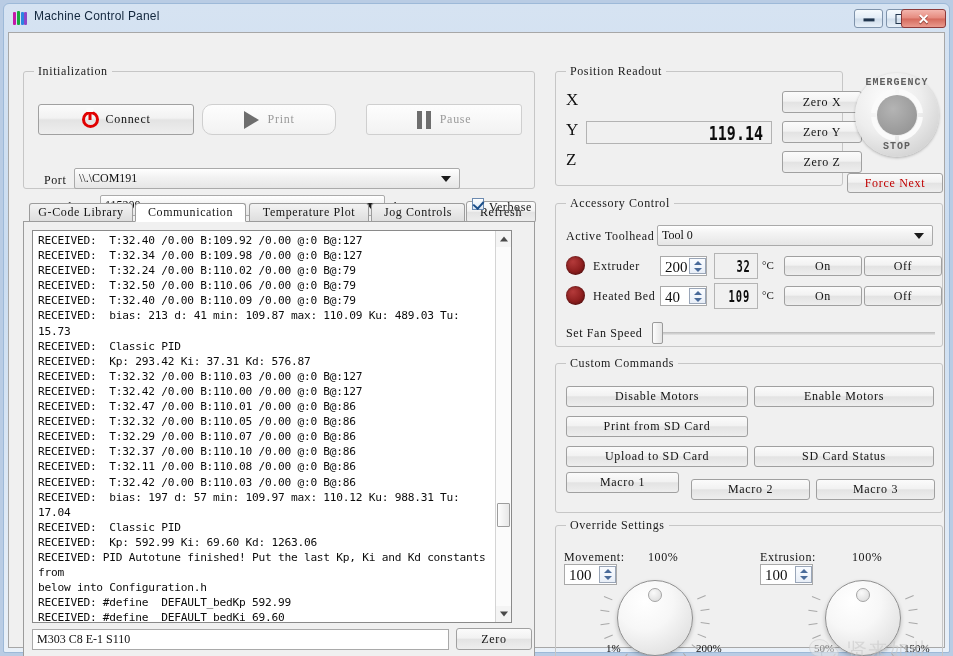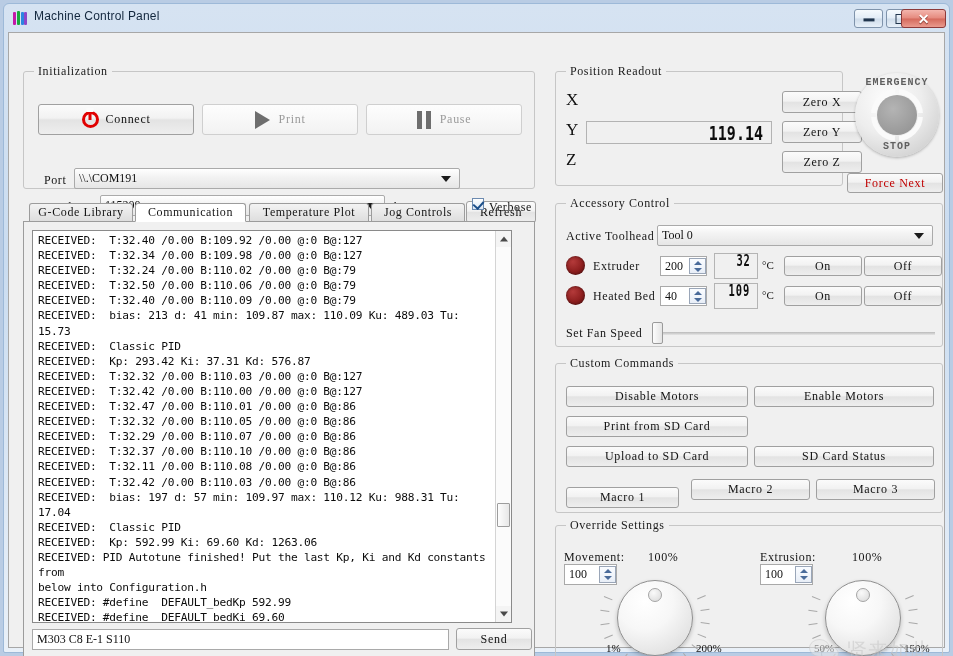--- a/index.html
+++ b/index.html
@@ -86,21 +86,21 @@
   .txtin{
     border:1px solid #a9a9a9;box-sizing:border-box;background:#fff;
     font-family:"Liberation Serif",serif;font-size:12px;color:#0f0f0f;
     display:flex;align-items:center;padding-left:4px;cursor:text;
   }
   .lbl{position:absolute;font-family:"Liberation Serif",serif;font-size:12px;color:#141414;letter-spacing:.6px;white-space:nowrap;}
   .lcd{
     border:1px solid #b4b4b4;box-sizing:border-box;
     background:#f0f0f0;
     font-family:"DejaVu Sans Mono",monospace;
-    display:flex;align-items:flex-start;justify-content:flex-end;
+    display:flex;align-items:center;justify-content:flex-end;
     padding-right:6px;color:#0d0d0d;
   }
   .seg{
     font-family:"DejaVu Sans Mono", monospace;
     letter-spacing:1px;
     font-weight:bold;
     transform:scaleY(1.45) scaleX(0.95);
     transform-origin:center;
   }
   .spin{
@@ -114,21 +114,21 @@
     content:"";position:absolute;left:50%;top:50%;transform:translate(-50%,-50%);
     width:0;height:0;border-left:4px solid transparent;border-right:4px solid transparent;
   }
   .spin div:first-child:after{border-bottom:4px solid #4a6b9a;}
   .spin div:last-child:after{border-top:4px solid #4a6b9a;}
 
   
   #grp-init{left:14px;top:38px;width:512px;height:118px;}
   .initbtn{position:absolute;top:32px;height:31px;}
   #b-connect{left:14px;width:156px;}
-  #b-print{left:178px;width:156px;}
+  #b-print{left:178px;width:134px;border-radius:10px;}
   #b-pause{left:342px;width:156px;}
   .pwr-icon{width:17px;height:17px;border-radius:50%;position:relative;margin-right:7px;
     border:3px solid #e00000;box-sizing:border-box;}
   .pwr-icon:before{content:"";position:absolute;left:50%;top:-4px;transform:translateX(-50%);
     width:3px;height:10px;background:#e00000;}
   .pwr-icon:after{content:"";position:absolute;left:50%;top:-6px;transform:translateX(-50%);
     width:7px;height:4px;background:#fbfbfb;}
   .play-icon{width:0;height:0;border-left:15px solid #6e6e6e;border-top:9px solid transparent;border-bottom:9px solid transparent;margin-right:9px;}
   .pause-icon{margin-right:9px;display:flex;gap:4px;}
   .pause-icon b{display:block;width:5px;height:18px;background:#6e6e6e;}
@@ -218,21 +218,21 @@
   #estop .word-bot{bottom:5px;}
   #b-forcenext{position:absolute;left:838px;top:140px;width:96px;height:20px;color:#c00000;}
 
   #grp-acc{left:546px;top:170px;width:388px;height:144px;}
   #lbl-toolhead{left:10px;top:25px;}
   #cmb-toolhead{position:absolute;left:101px;top:21px;width:276px;height:21px;}
   .led{position:absolute;left:10px;width:19px;height:19px;border-radius:50%;
     background:radial-gradient(circle at 36% 30%, #b43a3a 0%, #8e1f1f 55%, #5e1010 100%);
     box-shadow:inset 0 0 3px rgba(0,0,0,.5);}
   .tempin{position:absolute;width:47px;height:20px;border:1px solid #a9a9a9;background:#fff;box-sizing:border-box;}
-  .tempin .v{position:absolute;left:4px;top:2px;font-family:"Liberation Serif",serif;font-size:12px;color:#101010;}
+  .tempin .v{position:absolute;left:4px;top:2px;font-family:"Liberation Serif",serif;font-size:15px;color:#101010;}
   .lcdbox{position:absolute;width:44px;height:26px;}
   .degc{position:absolute;font-family:"Liberation Serif",serif;font-size:11px;color:#111;}
   .onoff{position:absolute;width:78px;height:20px;}
   #lbl-fan{left:10px;top:122px;}
   #fanslider{position:absolute;left:97px;top:128px;width:282px;height:3px;
     background:linear-gradient(to bottom,#b9b9b9,#e6e6e6);cursor:pointer;}
   #fanthumb{position:absolute;left:96px;top:118px;width:11px;height:22px;
     border:1px solid #9a9a9a;border-radius:2px;background:linear-gradient(to right,#fcfcfc,#e4e4e4);box-sizing:border-box;cursor:pointer;}
 
   #grp-cmd{left:546px;top:330px;width:388px;height:150px;}
@@ -359,21 +359,21 @@
 SENT: M105</div>
           <div id="logscroll">
             <div class="sbtn up"></div>
             <div id="sthumb"></div>
             <div class="sbtn down"></div>
           </div>
         </div>
         <div class="txtin" id="cmdinput">
           <span>M303 C8 E-1 S110</span>
         </div>
-        <div class="btn" id="b-send">Send</div>
+        <div class="btn" id="b-send">Zero</div>
       </div>
     </div>
 
     <div class="group" id="grp-pos">
       <div class="gtitle">Position Readout</div>
 
       <div class="axis" style="top:18px">X</div>
       <div class="btn zerobtn" style="top:19px">Zero X</div>
 
       <div class="axis" style="top:48px">Y</div>
@@ -440,21 +440,21 @@
       <div id="fanthumb"></div>
     </div>
 
     <div class="group" id="grp-cmd">
       <div class="gtitle">Custom Commands</div>
       <div class="btn cbtn" style="left:10px;top:22px;width:182px">Disable Motors</div>
       <div class="btn cbtn" style="left:198px;top:22px;width:180px">Enable Motors</div>
       <div class="btn cbtn" style="left:10px;top:52px;width:182px">Print from SD Card</div>
       <div class="btn cbtn" style="left:10px;top:82px;width:182px">Upload to SD Card</div>
       <div class="btn cbtn" style="left:198px;top:82px;width:180px">SD Card Status</div>
-      <div class="btn cbtn" style="left:10px;top:123px;width:113px">Macro 1</div>
+      <div class="btn cbtn" style="left:10px;top:108px;width:113px">Macro 1</div>
       <div class="btn cbtn" style="left:135px;top:115px;width:119px">Macro 2</div>
       <div class="btn cbtn" style="left:260px;top:115px;width:119px">Macro 3</div>
     </div>
 
     <div class="group" id="grp-ovr">
       <div class="gtitle">Override Settings</div>
 
       <div class="lbl" style="left:8px;top:24px">Movement:</div>
       <div class="lbl" style="left:92px;top:24px">100%</div>
       <div class="tempin" style="left:8px;top:38px;width:53px;height:21px">

